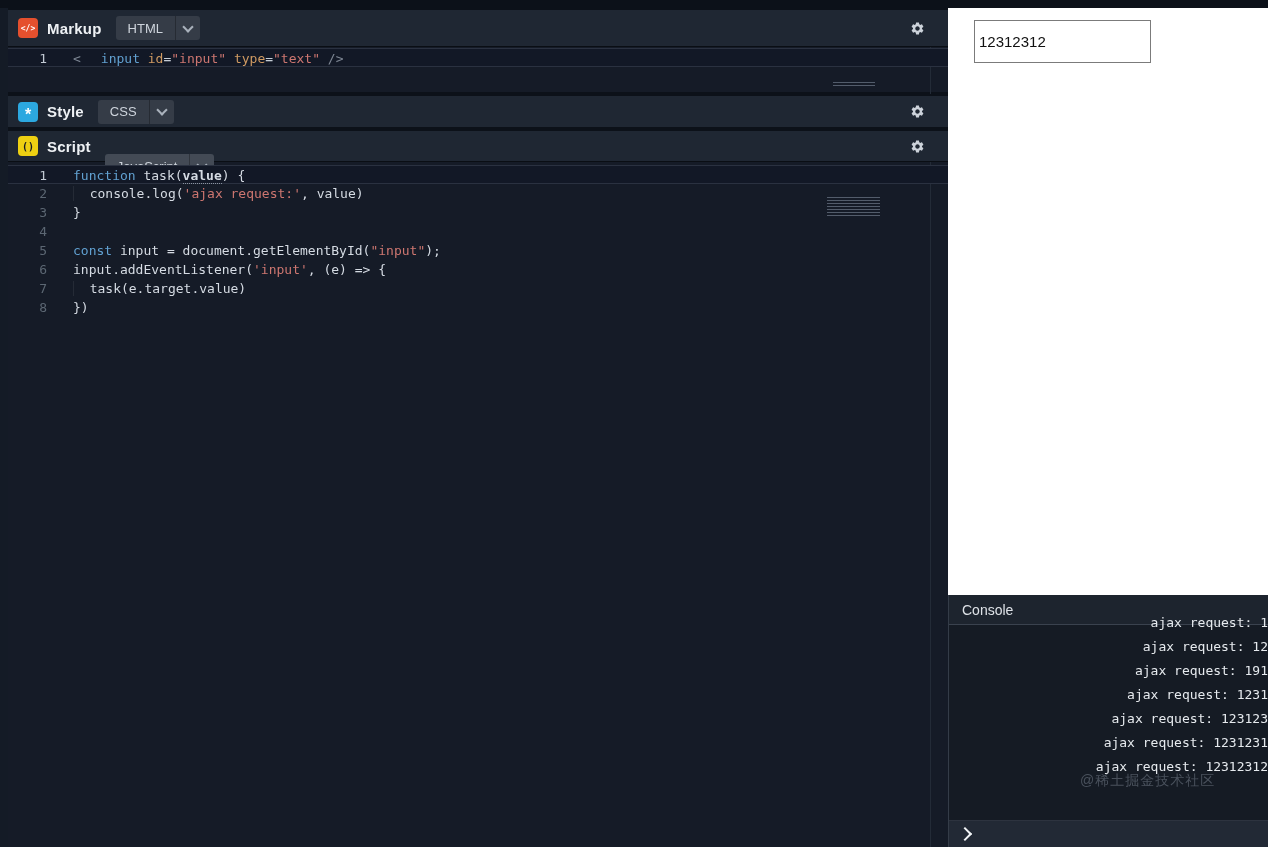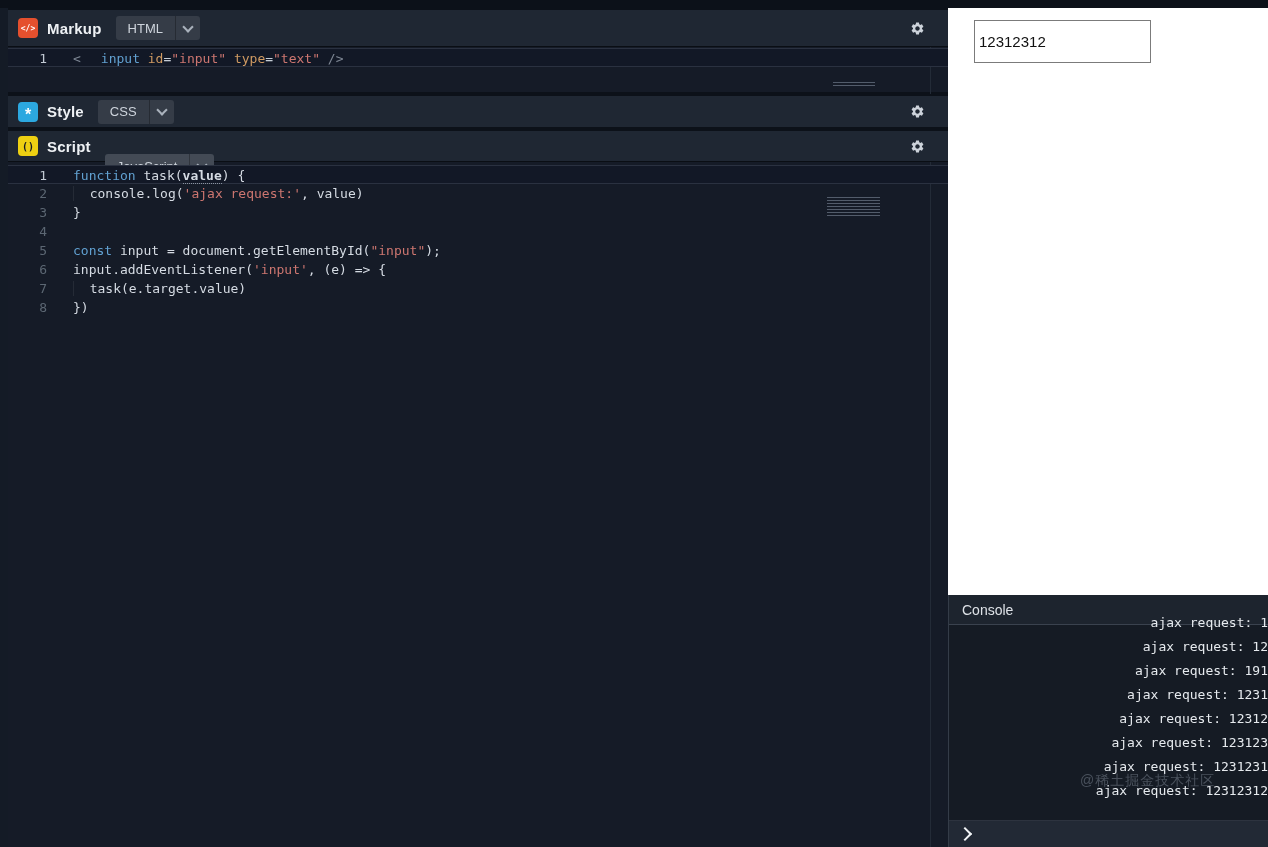--- a/index.html
+++ b/index.html
@@ -138,21 +138,20 @@
 
   <div class="console">
     <div class="console-header">
       <span class="console-title">Console</span>
     </div>
     <div class="console-logs">
         <div class="console-row">ajax request: 1</div>
         <div class="console-row">ajax request: 12</div>
         <div class="console-row">ajax request: 191</div>
         <div class="console-row">ajax request: 1231</div>
-        <div class="console-row">ajax request: 12312</div>
         <div class="console-row">ajax request: 123123</div>
         <div class="console-row">ajax request: 1231231</div>
         <div class="console-row">ajax request: 12312312</div>
       </div>
     <div class="console-prompt">
       <span class="chev-right"></span>
     </div>
   </div>
 
   <div class="watermark">@稀土掘金技术社区</div>

